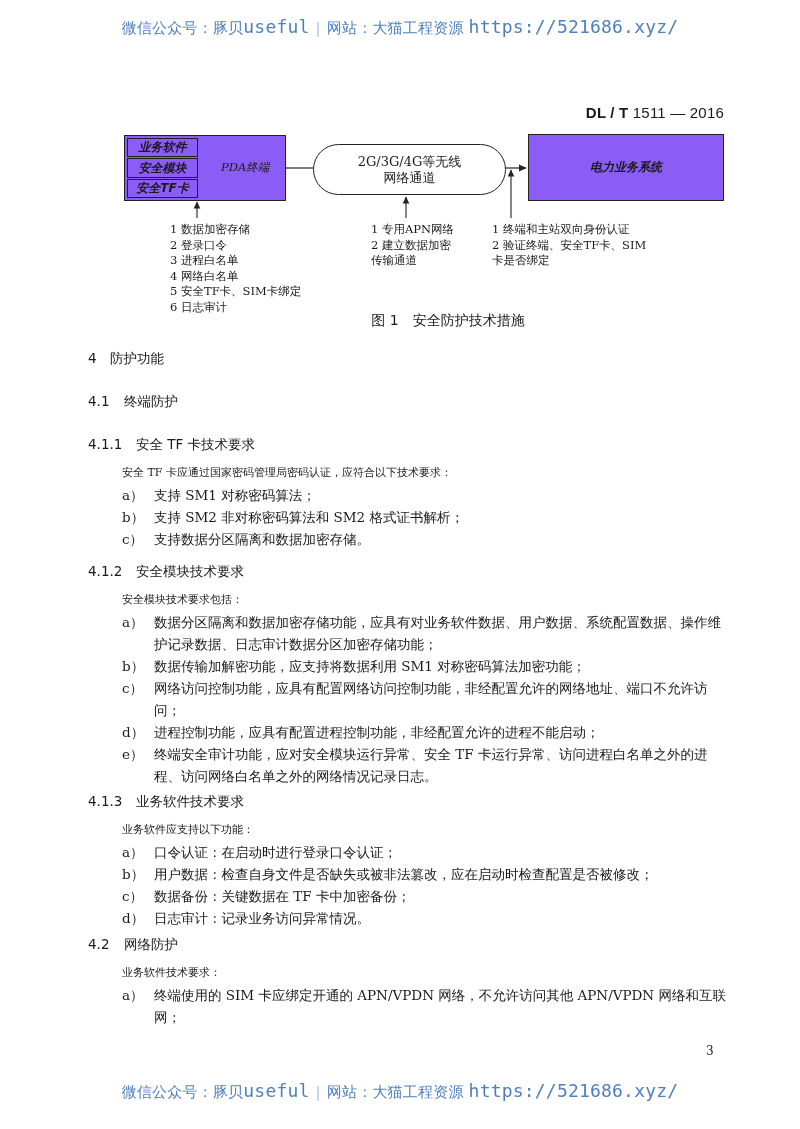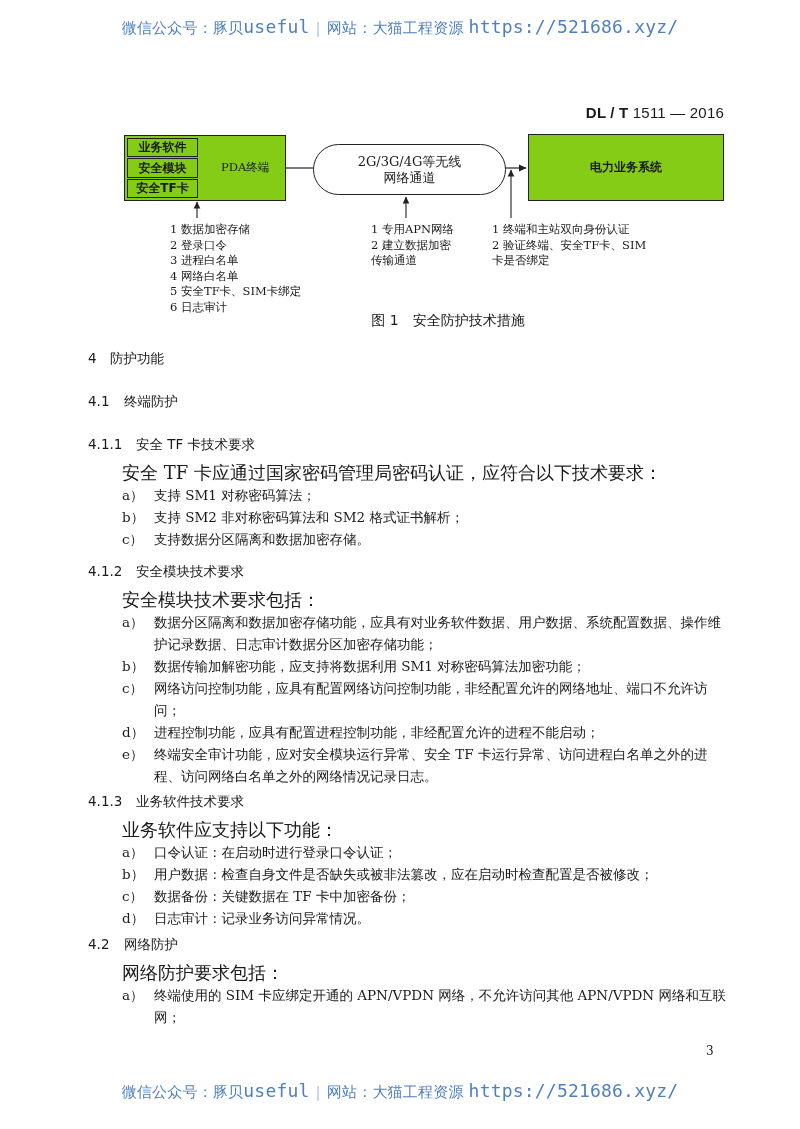--- a/index.html
+++ b/index.html
@@ -7,34 +7,34 @@
          font-family: "DejaVu Serif", "Liberation Serif", serif; color:#1a1a1a; }
   .abs { position:absolute; }
   .watermark { position:absolute; left:0; width:800px; text-align:center;
                font-family:"DejaVu Serif","Liberation Serif", serif; font-size:15px; color:#4f7fbf; letter-spacing:0.2px; }
   .watermark .mono { font-family:"DejaVu Sans Mono","Liberation Mono", monospace; font-size:18px; }
   .watermark .sep { color:#a9bfe0; margin:0 6px; }
   .std-code { position:absolute; right:76px; top:104px; font-family:"Liberation Sans","DejaVu Sans", sans-serif;
               font-size:15px; font-weight:bold; letter-spacing:0.2px; }
   .std-code .yr { font-weight:normal; }
   
-  .box { position:absolute; border:1.5px solid #222; background:#84cc16; box-sizing:border-box; }
+  .box { position:absolute; border:1.5px solid #222; background:#8b5cf6; box-sizing:border-box;font-style:italic; }
   .inner { position:absolute; border:1.5px solid #222; box-sizing:border-box; font-size:12px; font-weight:bold;
            display:flex; align-items:center; justify-content:center; font-family:"DejaVu Sans", sans-serif; }
   .pill { position:absolute; border:1.5px solid #222; border-radius:26px; box-sizing:border-box;
           display:flex; flex-direction:column; align-items:center; justify-content:center; font-size:13px; line-height:16px; }
   .label-sm { font-size:11.5px; }
   .notes { position:absolute; font-size:11.5px; line-height:15.5px; }
   .caption { position:absolute; left:0; width:800px; text-align:center; top:312px; font-size:14px;
              font-family:"DejaVu Sans","Liberation Sans", sans-serif;padding-left:48px; }
   .caption .num { margin-right:14px; }
   
   .h { position:absolute; left:88px; font-family:"DejaVu Sans","Liberation Sans", sans-serif; font-size:13.5px; }
   .h .n { display:inline-block; }
-  .p { position:absolute; font-size:18px; line-height:22px; }
+  .p { position:absolute; font-size:11px; line-height:22px; }
   .li { position:absolute; left:122px; width:610px; font-size:13.5px; line-height:22px; }
   .li .mk { position:absolute; left:0; top:0; }
   .li .tx { display:block; margin-left:32px; }
   .pagenum { position:absolute; left:706px; top:1044px; font-size:12px; }
 </style>
 </head>
 <body>
 
 <div class="watermark" style="top:16px;">
   <span>微信公众号：豚贝</span><span class="mono">useful</span><span class="sep">|</span><span>网站：大猫工程资源</span> <span class="mono">https://521686.xyz/</span>
@@ -169,21 +169,21 @@
     <span class="tx">数据备份：关键数据在 TF 卡中加密备份；</span>
   </div>
 <div class="li" style="top:907px;">
     <span class="mk">d）</span>
     <span class="tx">日志审计：记录业务访问异常情况。</span>
   </div>
 
 <div class="h" style="top:936px;">
   <span class="n" style="width:36px;">4.2</span><span>网络防护</span>
 </div>
-<div class="p" style="left:122px;top:962px;">网络防护要求包括：</div>
+<div class="p" style="left:122px;top:962px;">业务软件技术要求：</div>
 <div class="li" style="top:984px;">
     <span class="mk">a）</span>
     <span class="tx">终端使用的 SIM 卡应绑定开通的 APN/VPDN 网络，不允许访问其他 APN/VPDN 网络和互联网；</span>
   </div>
 
 <div class="pagenum">3</div>
 
 <div class="watermark" style="top:1080px;">
   <span>微信公众号：豚贝</span><span class="mono">useful</span><span class="sep">|</span><span>网站：大猫工程资源</span> <span class="mono">https://521686.xyz/</span>
 </div>

